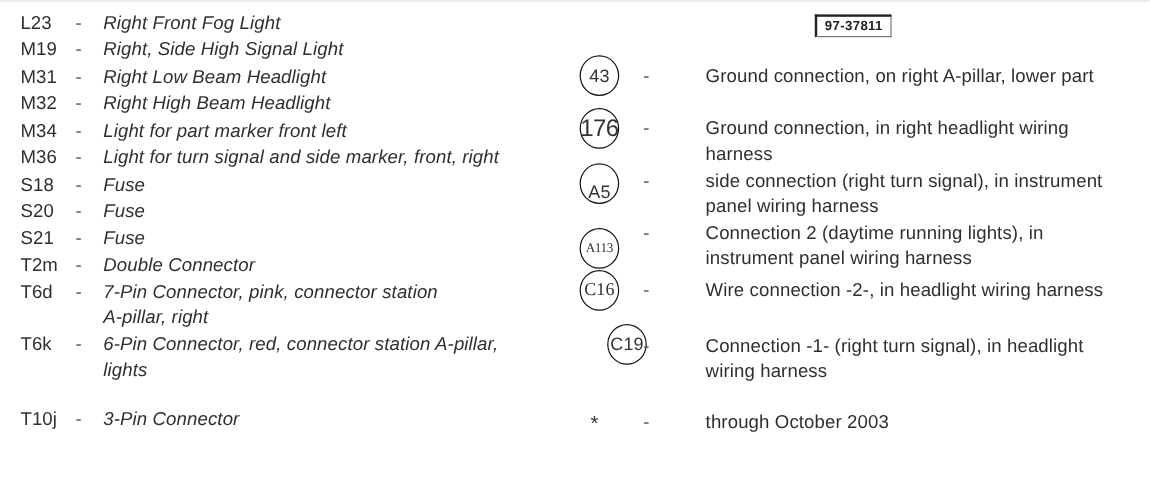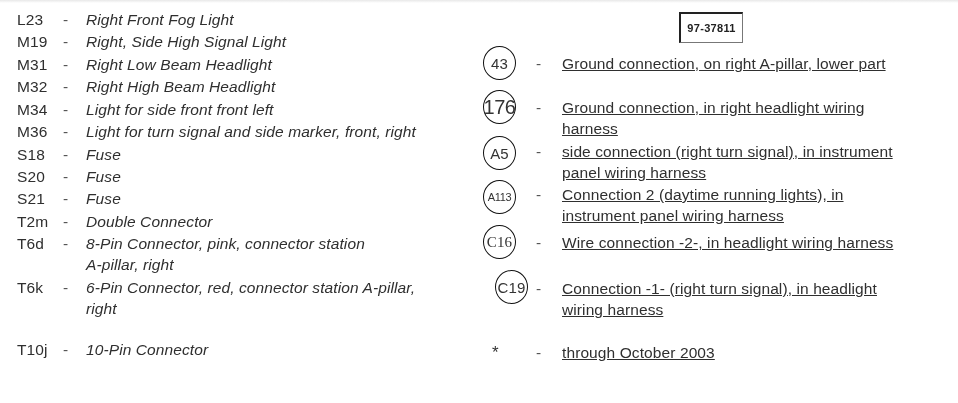--- a/index.html
+++ b/index.html
@@ -8,31 +8,31 @@
     font-family: "Liberation Sans", "DejaVu Sans", sans-serif;
     color: #2f2f2f;
     font-size: 15.5px;
     letter-spacing: 0.1px;
   }
   .abs { position: absolute; white-space: nowrap; line-height: 20px; }
   .code { left: 17px; }
   .dash-l { left: 63px; color: #555; }
   .desc-l { left: 86px; font-style: italic; }
   .dash-r { left: 536px; color: #555; }
-  .desc-r { left: 562px; text-decoration: underline; }
+  .desc-r { left: 588px; }
   .circle {
     position: absolute; width: 31px; height: 32px;
     border: 1.6px solid #111; border-radius: 50%;
     display: flex; align-items: center; justify-content: center;
     font-size: 15px; color: #333; box-sizing: content-box;
   }
   .circle.small { font-size: 11px; letter-spacing: -0.3px; }
   .circle.med { font-size: 20px; letter-spacing: -0.5px; }
   .refbox {
-    position: absolute; left: 679px; top: 12px; width: 64px; height: 31px;
+    position: absolute; left: 679px; top: 12px; width: 64px; height: 19px;
     border-top: 2px solid #222; border-left: 2px solid #222;
     border-right: 1px solid #777; border-bottom: 1px solid #777;
     font-size: 11px; font-weight: bold; color: #222;
     display: flex; align-items: center; justify-content: center;
     letter-spacing: 0.3px; box-sizing: border-box;
   }
   .star { position: absolute; left: 492px; top: 343px; font-size: 17px; line-height: 20px; color: #333; }
   .topfade { position: absolute; left: 0; top: 0; width: 958px; height: 3px; background: linear-gradient(#e8e8e8, #ffffff); }
 </style>
 </head>
@@ -53,21 +53,21 @@
   <div class="abs code" style="top:55px">M31</div>
   <div class="abs dash-l" style="top:55px">-</div>
   <div class="abs desc-l" style="top:55px">Right Low Beam Headlight</div>
 
   <div class="abs code" style="top:77px">M32</div>
   <div class="abs dash-l" style="top:77px">-</div>
   <div class="abs desc-l" style="top:77px">Right High Beam Headlight</div>
 
   <div class="abs code" style="top:100px">M34</div>
   <div class="abs dash-l" style="top:100px">-</div>
-  <div class="abs desc-l" style="top:100px">Light for side front front left</div>
+  <div class="abs desc-l" style="top:100px">Light for part marker front left</div>
 
   <div class="abs code" style="top:122px">M36</div>
   <div class="abs dash-l" style="top:122px">-</div>
   <div class="abs desc-l" style="top:122px">Light for turn signal and side marker, front, right</div>
 
   <div class="abs code" style="top:145px">S18</div>
   <div class="abs dash-l" style="top:145px">-</div>
   <div class="abs desc-l" style="top:145px">Fuse</div>
 
   <div class="abs code" style="top:167px">S20</div>
@@ -77,71 +77,71 @@
   <div class="abs code" style="top:189px">S21</div>
   <div class="abs dash-l" style="top:189px">-</div>
   <div class="abs desc-l" style="top:189px">Fuse</div>
 
   <div class="abs code" style="top:212px">T2m</div>
   <div class="abs dash-l" style="top:212px">-</div>
   <div class="abs desc-l" style="top:212px">Double Connector</div>
 
   <div class="abs code" style="top:234px">T6d</div>
   <div class="abs dash-l" style="top:234px">-</div>
-  <div class="abs desc-l" style="top:234px">8-Pin Connector, pink, connector station</div>
+  <div class="abs desc-l" style="top:234px">7-Pin Connector, pink, connector station</div>
   <div class="abs desc-l" style="top:255px">A-pillar, right</div>
 
   <div class="abs code" style="top:278px">T6k</div>
   <div class="abs dash-l" style="top:278px">-</div>
   <div class="abs desc-l" style="top:278px">6-Pin Connector, red, connector station A-pillar,</div>
-  <div class="abs desc-l" style="top:299px">right</div>
+  <div class="abs desc-l" style="top:299px">lights</div>
 
   <div class="abs code" style="top:340px">T10j</div>
   <div class="abs dash-l" style="top:340px">-</div>
-  <div class="abs desc-l" style="top:340px">10-Pin Connector</div>
+  <div class="abs desc-l" style="top:340px">3-Pin Connector</div>
 </div>
 
 <div class="refbox">97-37811</div>
 
 <div>
 
   <div class="circle" style="left:483px; top:46px;">
       <span>43</span>
     </div>
   <div class="abs dash-r" style="top:54px">-</div>
   <div class="abs desc-r" style="top:54px">Ground connection, on right A-pillar, lower part</div>
 
   <div class="circle med" style="left:483px; top:90px;">
       <span>176</span>
     </div>
   <div class="abs dash-r" style="top:98px">-</div>
   <div class="abs desc-r" style="top:98px">Ground connection, in right headlight wiring</div>
   <div class="abs desc-r" style="top:119px">harness</div>
 
-  <div class="circle" style="left:483px; top:136px;">
+  <div class="circle" style="left:483px; top:136px;align-items:flex-end;">
       <span>A5</span>
     </div>
   <div class="abs dash-r" style="top:142px">-</div>
   <div class="abs desc-r" style="top:142px">side connection (right turn signal), in instrument</div>
   <div class="abs desc-r" style="top:163px">panel wiring harness</div>
 
-  <div class="circle small" style="left:483px; top:180px;">
+  <div class="circle small" style="left:483px; top:190px;font-family:Liberation Serif, serif;">
       <span>A113</span>
     </div>
   <div class="abs dash-r" style="top:185px">-</div>
   <div class="abs desc-r" style="top:185px">Connection 2 (daytime running lights), in</div>
   <div class="abs desc-r" style="top:206px">instrument panel wiring harness</div>
 
   <div class="circle" style="left:483px; top:225px;font-family:Liberation Serif, serif;">
       <span>C16</span>
     </div>
   <div class="abs dash-r" style="top:233px">-</div>
   <div class="abs desc-r" style="top:233px">Wire connection -2-, in headlight wiring harness</div>
 
-  <div class="circle" style="left:495px; top:270px;">
+  <div class="circle" style="left:506px; top:270px;">
       <span>C19</span>
     </div>
   <div class="abs dash-r" style="top:279px">-</div>
   <div class="abs desc-r" style="top:279px">Connection -1- (right turn signal), in headlight</div>
   <div class="abs desc-r" style="top:300px">wiring harness</div>
 
   <div class="star">*</div>
   <div class="abs dash-r" style="top:343px">-</div>
   <div class="abs desc-r" style="top:343px">through October 2003</div>
 </div>

